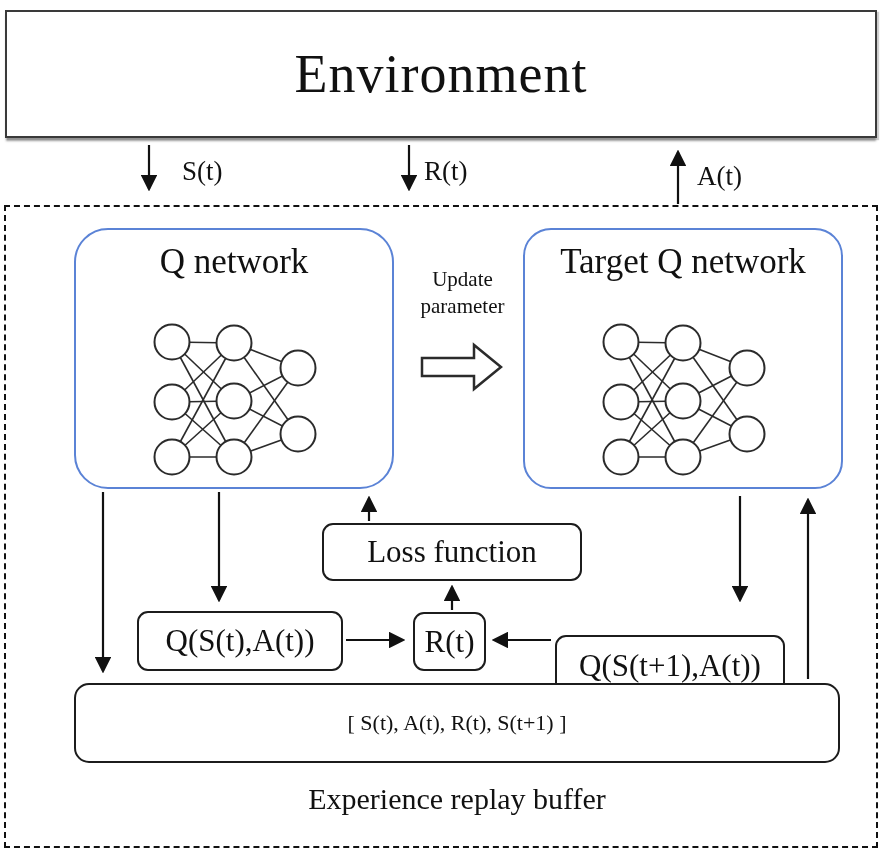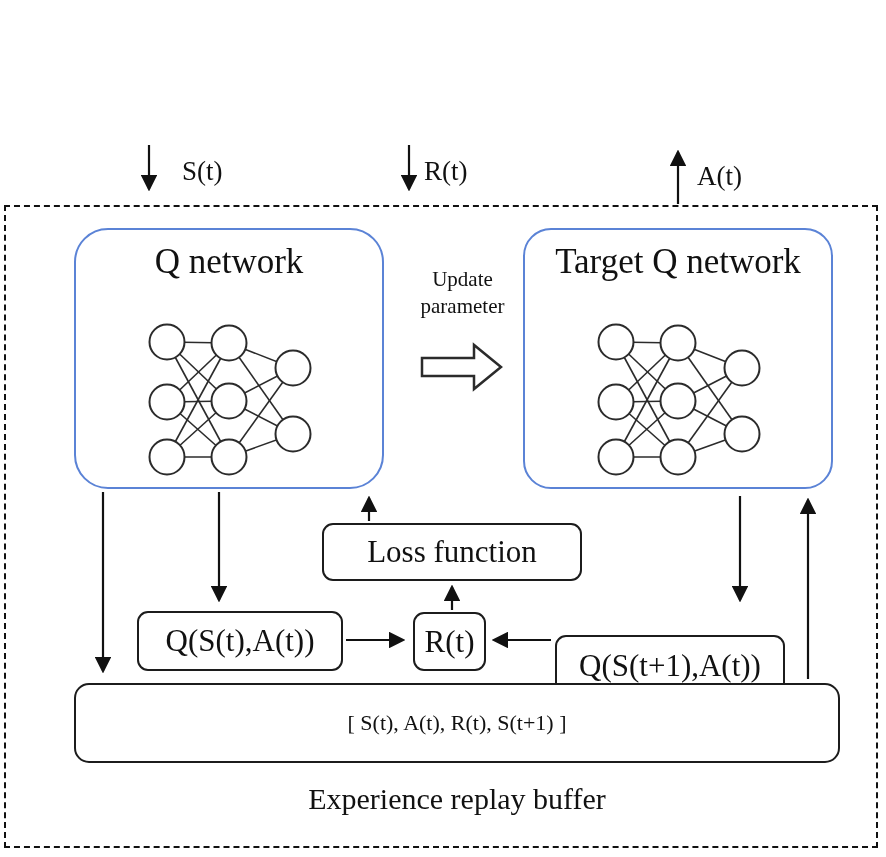--- a/index.html
+++ b/index.html
@@ -20,21 +20,21 @@
     position:absolute;left:4px;top:205px;width:870px;height:639px;
     border:2px dashed #111;background:transparent;
   }
 
   
   .sig-label{position:absolute;font-size:27px;}
 
   
   .net-box{
     position:absolute;width:306px;height:257px;
-    border:2px solid var(--accent,#5b83d6);border-radius:34px;background:#fff;
+    border:2px solid var(--accent,#5b83d6);border-radius:34px;background:#fff;padding-left:10px;
   }
   .net-title{position:absolute;top:12px;left:0;right:0;text-align:center;font-size:35px;}
   .nn-svg{position:absolute;left:0;top:0;width:100%;height:100%;}
 
   
   .update-label{
     position:absolute;left:395px;top:266px;width:135px;
     text-align:center;font-size:21px;line-height:1.3;
   }
   .block-arrow{position:absolute;left:420px;top:342px;}
@@ -55,20 +55,23 @@
     text-align:center;font-size:30px;
   }
 
   .overlay{position:absolute;left:0;top:0;width:886px;height:857px;pointer-events:none;}
 </style>
 </head>
 <body>
 
 <div id="canvas" style="--accent: #5b83d6;">
 
+  <div class="env-box">
+    <span class="env-title">Environment</span>
+  </div>
 
   <span class="sig-label" style="left:182px;top:156px;">S(t)</span>
   <span class="sig-label" style="left:424px;top:156px;">R(t)</span>
   <span class="sig-label" style="left:697px;top:161px;">A(t)</span>
 
   <div class="agent-box"></div>
 
   <div class="net-box" style="left:74px;top:228px;">
     <svg class="nn-svg nn-target" viewBox="0 0 306 257">
         <line x1="91" y1="112" x2="153" y2="113" stroke="#2b2b2b" stroke-width="1.6"></line>

